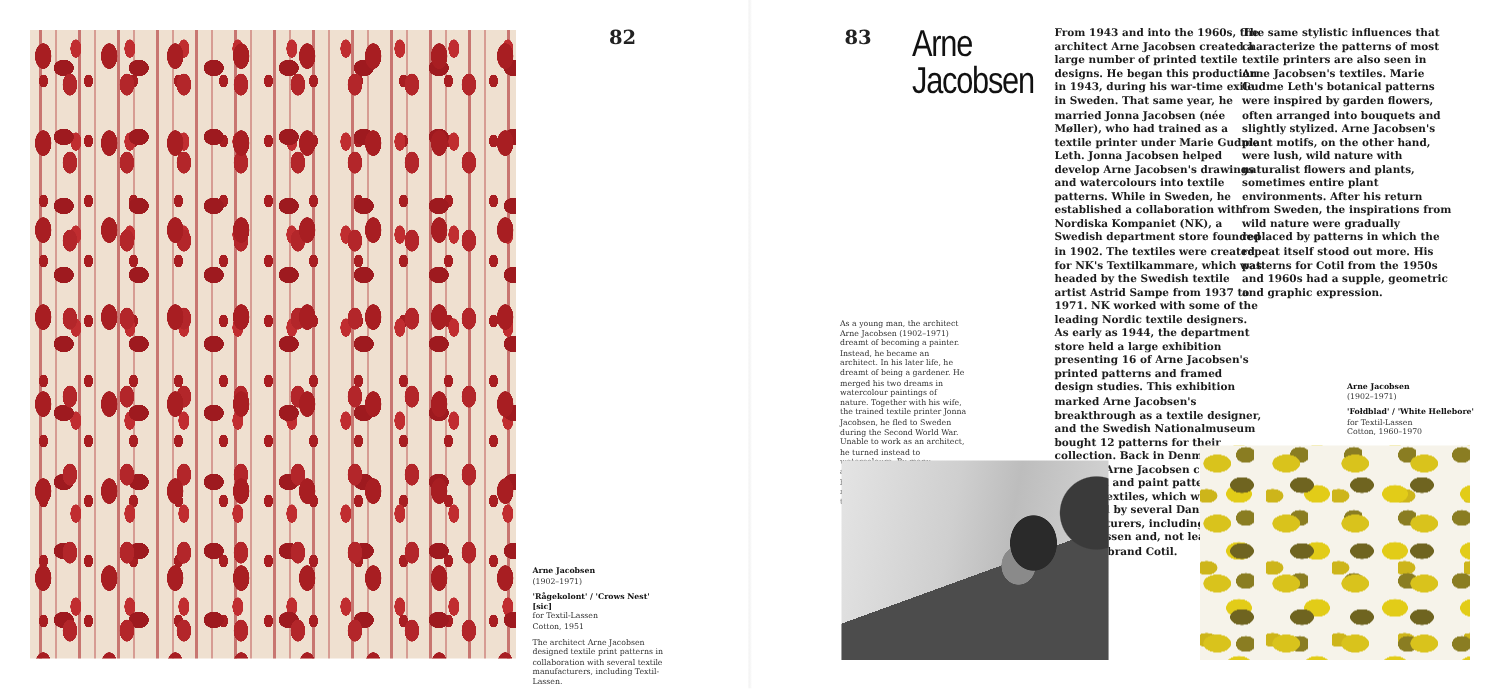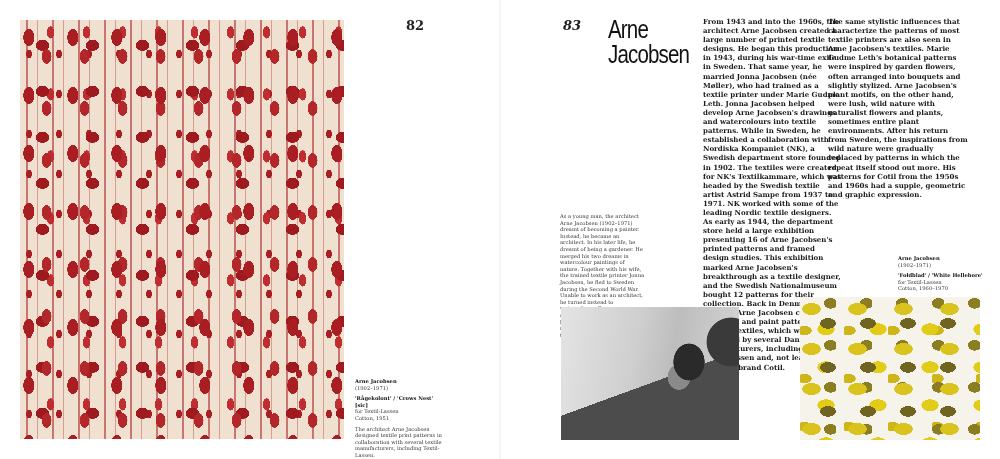--- a/index.html
+++ b/index.html
@@ -16,21 +16,21 @@
       radial-gradient(ellipse 9px 14px at 20% 30%, #a81e22 60%, transparent 62%),
       radial-gradient(ellipse 8px 12px at 70% 70%, #b3262a 60%, transparent 62%),
       radial-gradient(ellipse 11px 9px at 45% 55%, #9e1a1f 60%, transparent 62%),
       radial-gradient(ellipse 6px 10px at 85% 20%, #c02d30 60%, transparent 62%),
       repeating-linear-gradient(90deg, transparent 0 6px, rgba(168,30,34,0.55) 6px 8px, transparent 8px 17px, rgba(168,30,34,0.35) 17px 18px, transparent 18px 26px),
       radial-gradient(ellipse 5px 7px at 30% 85%, #a81e22 60%, transparent 62%);
     background-size: 44px 58px, 38px 52px, 50px 46px, 36px 62px, 26px 100%, 30px 40px;
   }
   .page-num { position: absolute; font-size: 13px; font-weight: bold; color: #222; }
   .page-num.left { left: 406px; top: 18px; text-align: right; }
-  .page-num.right { left: 563px; top: 18px; font-style: italic; }
+  .page-num.right { left: 563px; top: 18px; }
 
   .caption { position: absolute; font-size: 5.2px; line-height: 6.6px; color: #333; }
   .caption .name, .caption .title { font-weight: bold; color: #111; }
   .caption p { margin: 0 0 4px 0; }
   .cap-left { left: 355px; top: 378px; width: 92px; }
   .cap-photo { left: 560px; top: 213px; width: 85px; }
   .cap-yellow { left: 898px; top: 255px; width: 85px; }
 
   .article-title {
     position: absolute; left: 608px; top: 17px; width: 90px;

